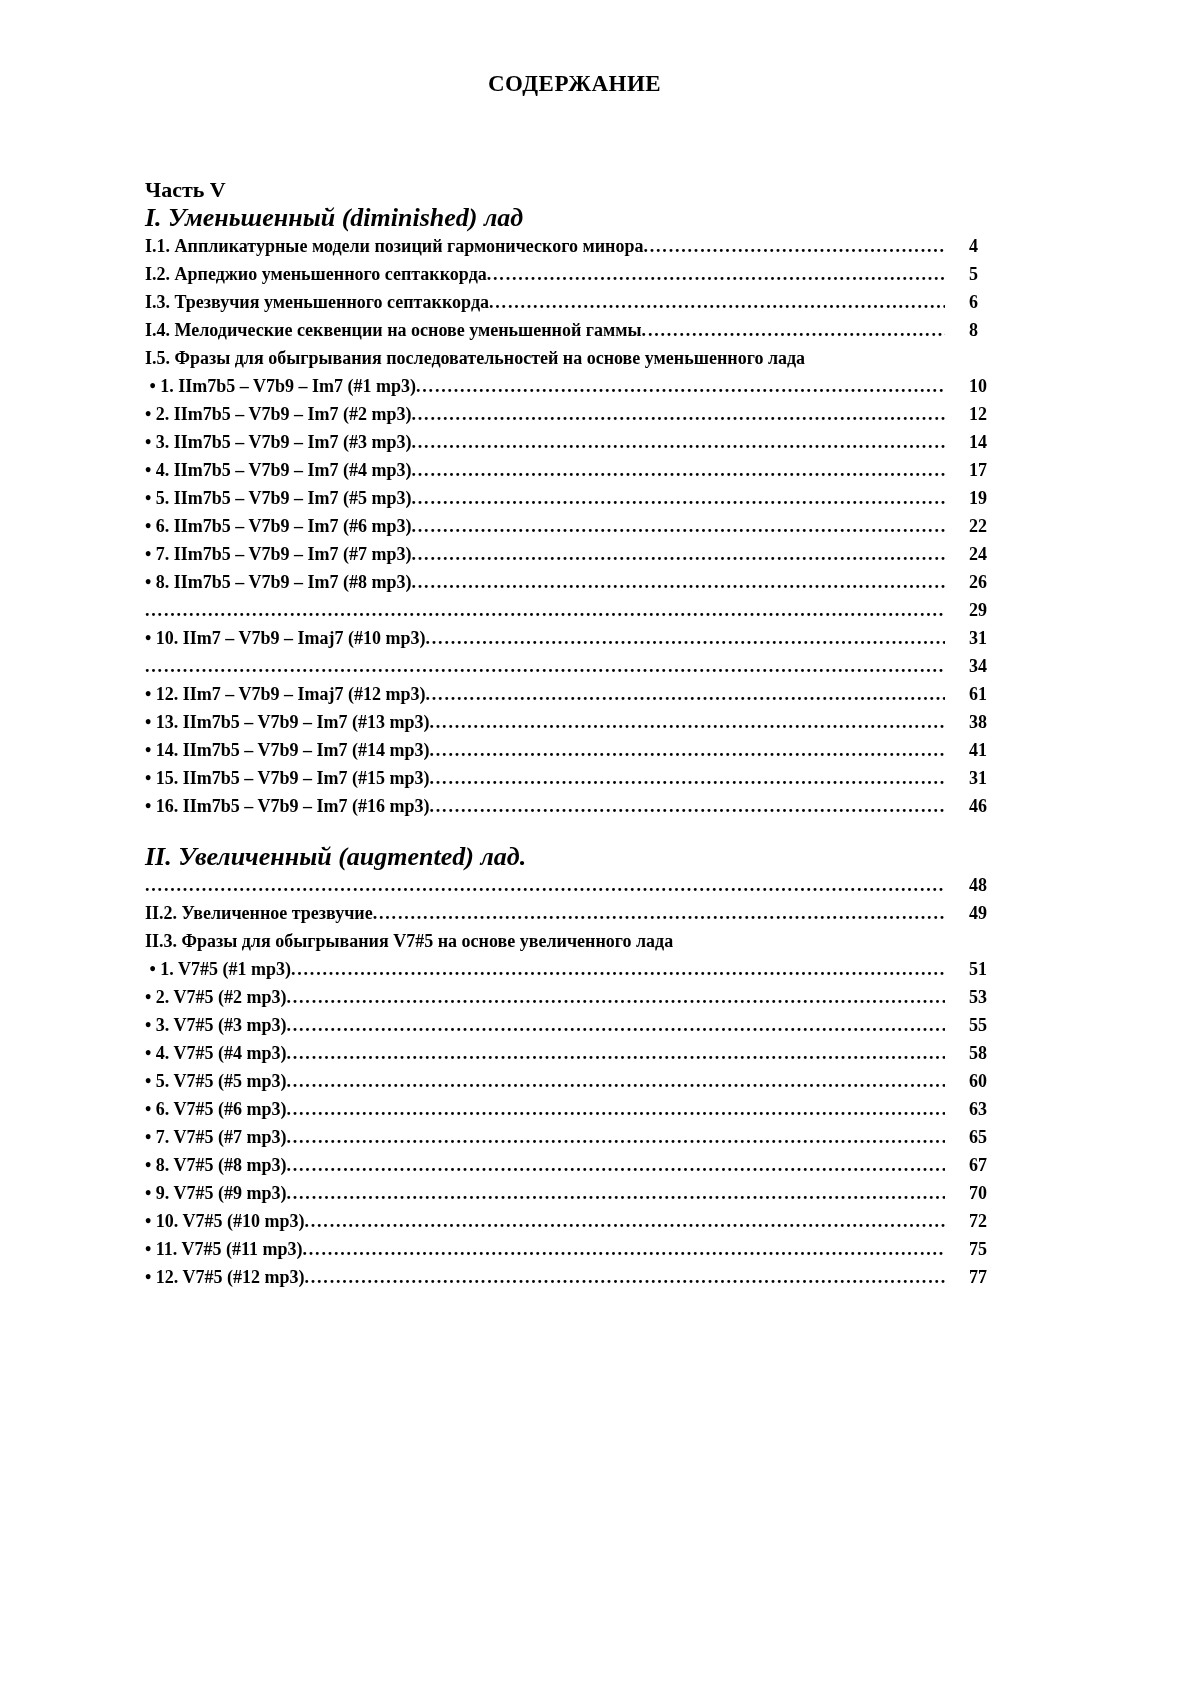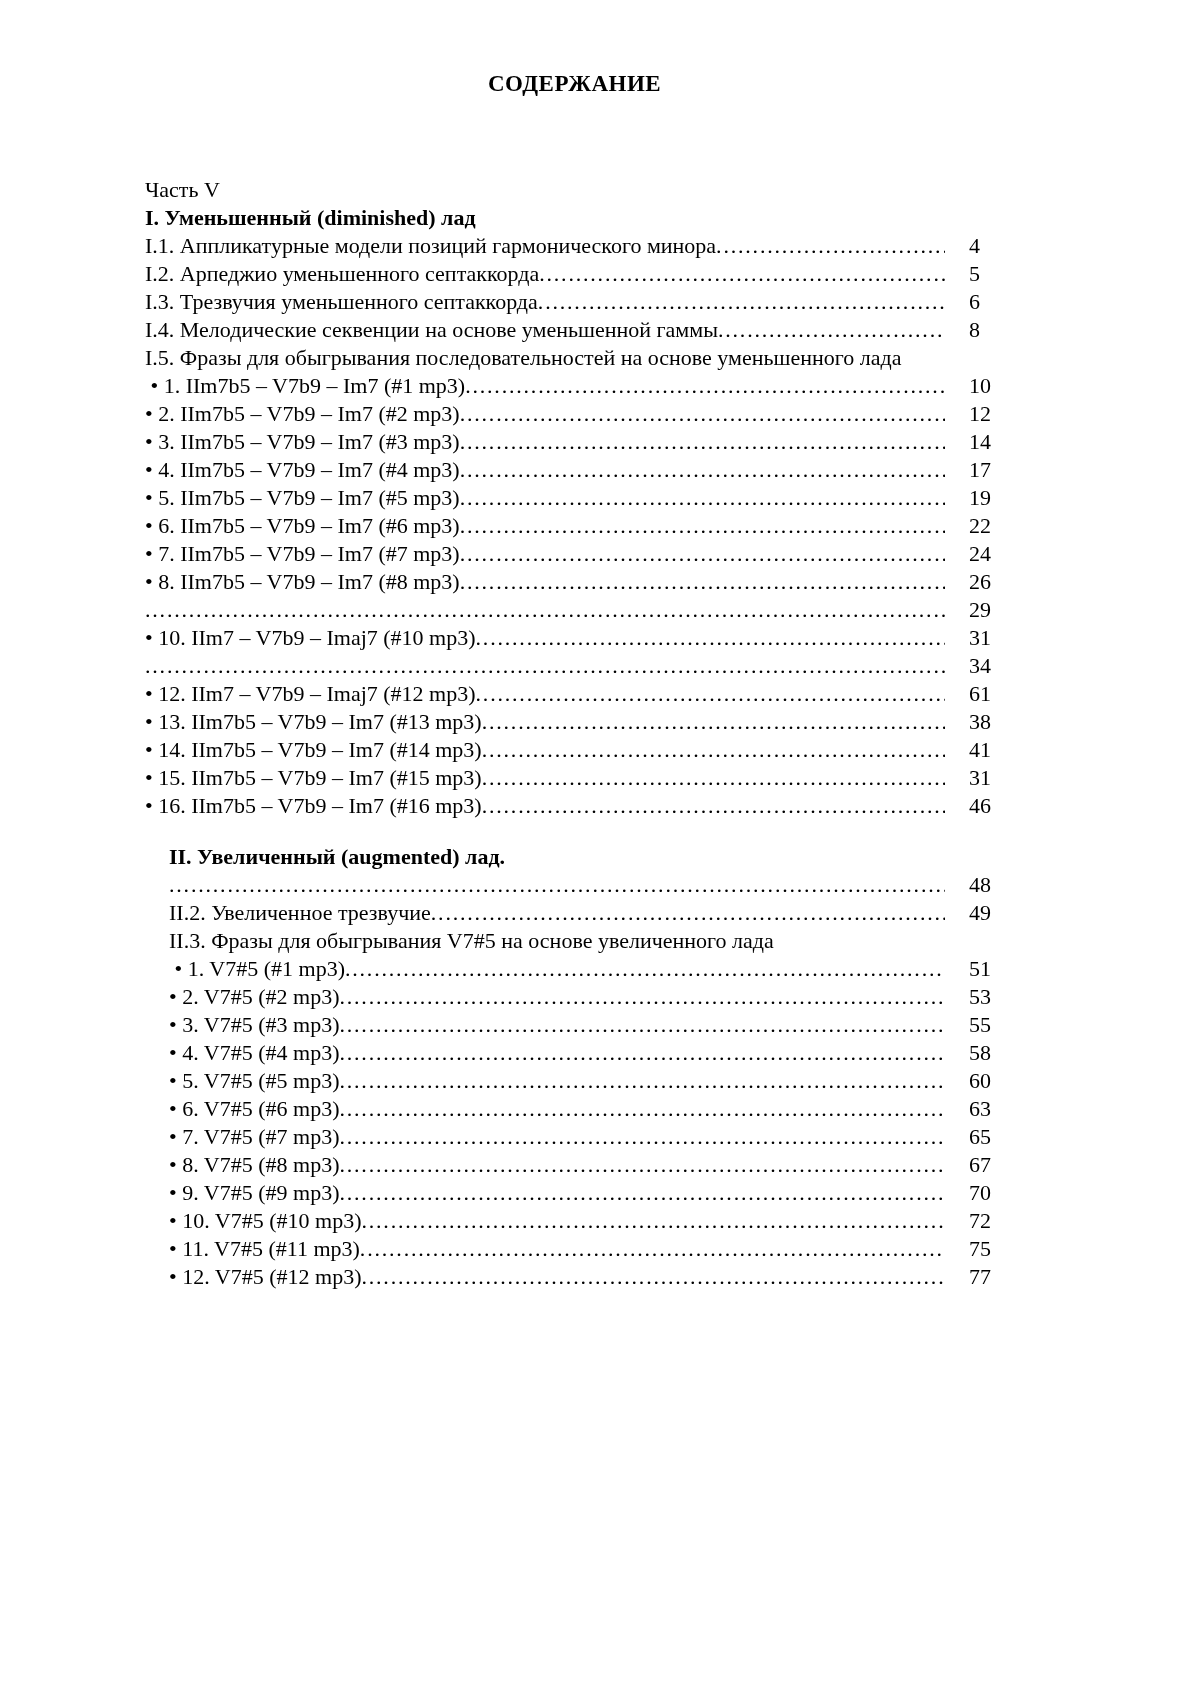--- a/index.html
+++ b/index.html
@@ -21,38 +21,39 @@
   .doc-title {
     margin: 0 0 79px 0;
     text-align: center;
     font-size: 23px;
     font-weight: bold;
     line-height: 27px;
     letter-spacing: 0.5px;
   }
   .part-heading {
     font-size: 22px;
-    font-weight: normal;
-    line-height: 28px;
-    white-space: pre;
-  }
-  .section-heading {
-    font-size: 22px;
     font-weight: bold;
     line-height: 28px;
     white-space: pre;
   }
+  .section-heading {
+    font-size: 26px;
+    font-weight: bold;
+    line-height: 28px;
+    white-space: pre;
+    font-style: italic;
+  }
   .toc-section.gap-before {
     margin-top: 23px;
-    margin-left: 24px;
   }
   .row {
     display: flex;
-    font-size: 22px;
+    font-size: 18px;
     line-height: 28px;
+    font-weight: bold;
   }
   .label {
     flex: 0 0 auto;
     white-space: pre;
   }
   .leader {
     flex: 1 1 auto;
     min-width: 0;
     overflow: hidden;
     white-space: nowrap;

